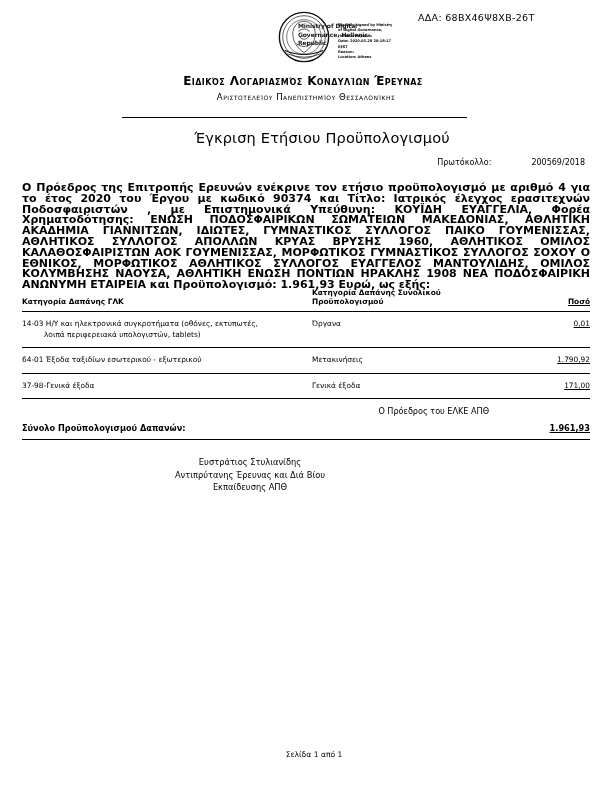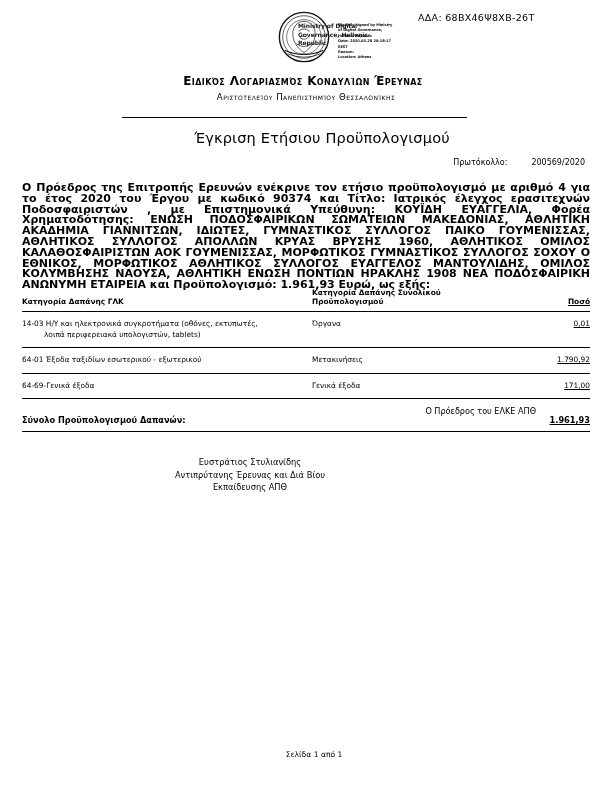--- a/index.html
+++ b/index.html
@@ -115,21 +115,21 @@
   }
 
   
   .protocol {
     position: absolute;
     right: 27px;
     top: 158px;
     font-size: 8px;
     white-space: nowrap;
   }
-  .protocol .p-label { margin-right: 24px; }
+  .protocol .p-label { margin-right: 40px; }
 
   
   .body-par {
     position: absolute;
     left: 22px;
     top: 183px;
     width: 568px;
     font-size: 11px;
     line-height: 10.8px;
     text-align: justify;
@@ -166,33 +166,34 @@
     line-height: 10.5px;
   }
   .col-glk  { width: 290px; padding-right: 10px; }
   .col-tot  { width: 200px; padding-right: 10px; }
   .col-amt  { width: 78px; }
   .indent-line { display: block; padding-left: 22px; }
 
   .total-row td {
     font-weight: bold;
     font-size: 8.2px;
-    padding-top: 16px;
+    padding-top: 24px;
     padding-bottom: 5px;
     border-bottom: 1.8px solid #000;
   }
 
   
   .sign-president {
     position: absolute;
     left: 0;
     top: 406px;
-    width: 536px;
+    width: 448px;
     text-align: right;
     font-size: 8.1px;
+    padding-left: 41px;
   }
   .sign-name-block {
     position: absolute;
     left: 0;
     top: 456px;
     width: 500px;
     text-align: center;
     font-size: 8.3px;
     line-height: 12.5px;
   }
@@ -243,21 +244,21 @@
     </div>
   </div>
 
   <div class="org-line1">Ειδικός Λογαριασμός Κονδυλίων Έρευνας</div>
   <div class="org-line2">Αριστοτελείου Πανεπιστημίου Θεσσαλονίκης</div>
   <div class="hrule"></div>
 
   <div class="doc-title">Έγκριση Ετήσιου Προϋπολογισμού</div>
 
   <div class="protocol">
-    <span class="p-label">Πρωτόκολλο:</span><span>200569/2020</span>
+    <span class="p-label">Πρωτόκολλο:</span><span>200569/2018</span>
   </div>
 
   <div class="body-par">Ο Πρόεδρος της Επιτροπής Ερευνών ενέκρινε τον ετήσιο προϋπολογισμό με αριθμό 4 για το έτος 2020 του Έργου με κωδικό 90374 και Τίτλο: Ιατρικός έλεγχος ερασιτεχνών Ποδοσφαιριστών , με Επιστημονικά Υπεύθυνη: ΚΟΥΪΔΗ ΕΥΑΓΓΕΛΙΑ, Φορέα Χρηματοδότησης: ΕΝΩΣΗ ΠΟΔΟΣΦΑΙΡΙΚΩΝ ΣΩΜΑΤΕΙΩΝ ΜΑΚΕΔΟΝΙΑΣ, ΑΘΛΗΤΙΚΗ ΑΚΑΔΗΜΙΑ ΓΙΑΝΝΙΤΣΩΝ, ΙΔΙΩΤΕΣ, ΓΥΜΝΑΣΤΙΚΟΣ ΣΥΛΛΟΓΟΣ ΠΑΙΚΟ ΓΟΥΜΕΝΙΣΣΑΣ, ΑΘΛΗΤΙΚΟΣ ΣΥΛΛΟΓΟΣ ΑΠΟΛΛΩΝ ΚΡΥΑΣ ΒΡΥΣΗΣ 1960, ΑΘΛΗΤΙΚΟΣ ΟΜΙΛΟΣ ΚΑΛΑΘΟΣΦΑΙΡΙΣΤΩΝ ΑΟΚ ΓΟΥΜΕΝΙΣΣΑΣ, ΜΟΡΦΩΤΙΚΟΣ ΓΥΜΝΑΣΤΙΚΟΣ ΣΥΛΛΟΓΟΣ ΣΟΧΟΥ Ο ΕΘΝΙΚΟΣ, ΜΟΡΦΩΤΙΚΟΣ ΑΘΛΗΤΙΚΟΣ ΣΥΛΛΟΓΟΣ ΕΥΑΓΓΕΛΟΣ ΜΑΝΤΟΥΛΙΔΗΣ, ΟΜΙΛΟΣ ΚΟΛΥΜΒΗΣΗΣ ΝΑΟΥΣΑ, ΑΘΛΗΤΙΚΗ ΕΝΩΣΗ ΠΟΝΤΙΩΝ ΗΡΑΚΛΗΣ 1908 ΝΕΑ ΠΟΔΟΣΦΑΙΡΙΚΗ ΑΝΩΝΥΜΗ ΕΤΑΙΡΕΙΑ και Προϋπολογισμό: 1.961,93 Ευρώ, ως εξής:</div>
 
   <table class="budget-table">
     <thead>
       <tr>
         <th class="col-glk">Κατηγορία Δαπάνης ΓΛΚ</th>
         <th class="col-tot">Κατηγορία Δαπάνης Συνολικού Προϋπολογισμού</th>
         <th class="col-amt amount-col">Ποσό</th>
@@ -271,21 +272,21 @@
         </td>
         <td class="col-tot">Όργανα</td>
         <td class="col-amt amount-col">0,01</td>
       </tr>
       <tr>
         <td class="col-glk">64-01 Έξοδα ταξιδίων εσωτερικού - εξωτερικού</td>
         <td class="col-tot">Μετακινήσεις</td>
         <td class="col-amt amount-col">1.790,92</td>
       </tr>
       <tr>
-        <td class="col-glk">64-69-Γενικά έξοδα</td>
+        <td class="col-glk">37-98-Γενικά έξοδα</td>
         <td class="col-tot">Γενικά έξοδα</td>
         <td class="col-amt amount-col">171,00</td>
       </tr>
       <tr class="total-row">
         <td class="col-glk">Σύνολο Προϋπολογισμού Δαπανών:</td>
         <td class="col-tot"></td>
         <td class="col-amt amount-col">1.961,93</td>
       </tr>
     </tbody>
   </table>

